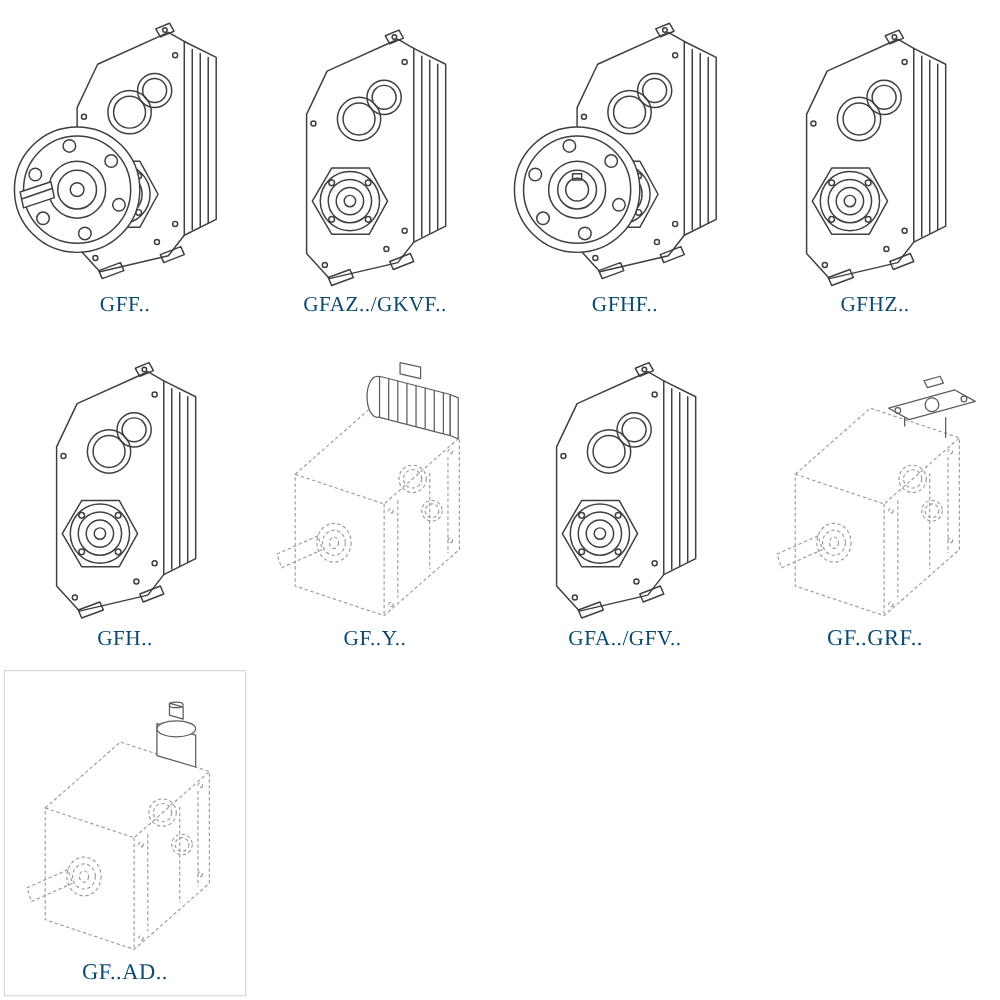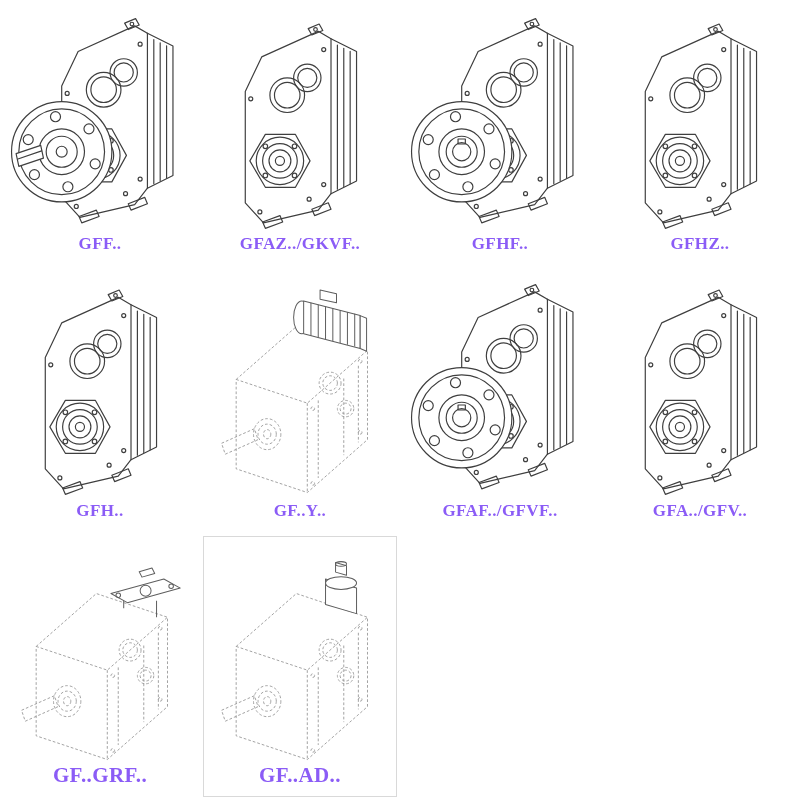--- a/index.html
+++ b/index.html
@@ -23,24 +23,24 @@
     position:relative;margin:0;box-sizing:border-box;
     display:flex;flex-direction:column;align-items:center;justify-content:flex-end;
     padding-bottom:12px;
   }
   .drawing{
     position:absolute;top:4px;left:50%;transform:translateX(-50%);
     width:192px;height:228px;
   }
   svg.draw{width:100%;height:100%;display:block;}
   .caption{
-    font-weight:bold;font-size:17px;letter-spacing:.4px;color:#8b5cf6;
+    font-weight:normal;font-size:17px;letter-spacing:.4px;color:#0c4a6e;
     white-space:nowrap;z-index:2;
   }
-  .cell--lg .caption{font-size:21px;}
+  .cell--lg .caption{font-size:18px;}
   .cell--boxed{outline:1px solid #d9d9d9;outline-offset:-4px;}
   
   .solid{stroke:var(--line);stroke-width:1.3;fill:none;stroke-linejoin:round;stroke-linecap:round;}
   .solid-f{stroke:var(--line);stroke-width:1.3;fill:#fff;stroke-linejoin:round;}
   .dash{stroke:var(--dash);stroke-width:1;fill:none;stroke-dasharray:3 2.2;stroke-linejoin:round;}
   .sld2{stroke:#5d5d5d;stroke-width:1.1;fill:none;stroke-linejoin:round;}
   .sld2f{stroke:#5d5d5d;stroke-width:1.1;fill:#fff;stroke-linejoin:round;}
   .defs-holder{position:absolute;width:0;height:0;overflow:hidden;}
 </style>
 </head>
@@ -223,28 +223,20 @@
 
   <figure class="cell">
     <div class="drawing">
       <svg class="draw" viewBox="0 0 200 250">
           <use href="#sym-dash-y"></use>
         </svg>
     </div>
     <figcaption class="caption">GF..Y..</figcaption>
   </figure>
 
-  <figure class="cell">
-    <div class="drawing">
-      <svg class="draw" viewBox="0 0 200 250">
-          <use href="#sym-flange-hollow"></use>
-        </svg>
-    </div>
-    <figcaption class="caption">GFAF../GFVF..</figcaption>
-  </figure>
 
   <figure class="cell">
     <div class="drawing">
       <svg class="draw" viewBox="0 0 200 250">
           <use href="#sym-body"></use>
         </svg>
     </div>
     <figcaption class="caption">GFA../GFV..</figcaption>
   </figure>
 

